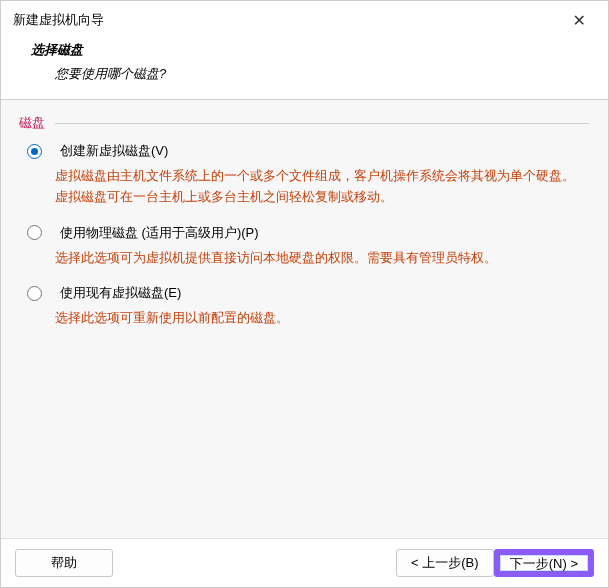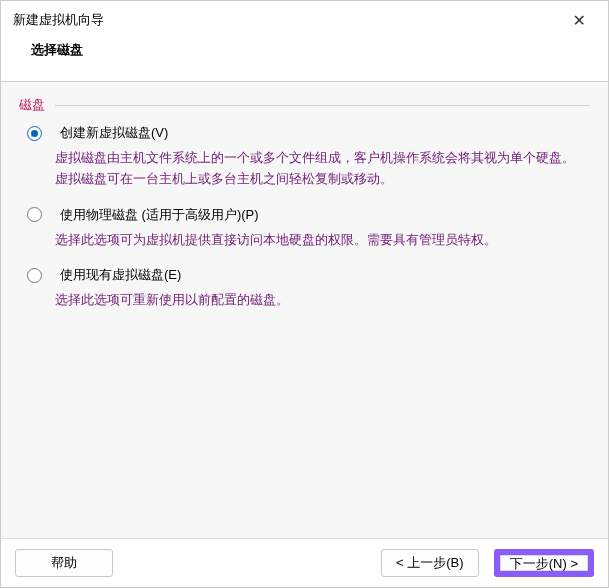--- a/index.html
+++ b/index.html
@@ -35,20 +35,21 @@
     }
     .close-btn {
       font-size: 16px;
       padding: 2px 10px;
       cursor: pointer;
       color: #333;
       font-family: Arial, sans-serif;
     }
     .header-section {
       padding: 6px 24px 16px 24px;
+      font-style: italic;
     }
     .header-title {
       font-weight: bold;
       font-size: 13px;
       margin-left: 6px;
       margin-bottom: 6px;
     }
     .header-subtitle {
       font-size: 13px;
       margin-left: 30px;
@@ -116,27 +117,27 @@
       border-radius: 50%;
       background: #0067c0;
     }
     .option-label {
       font-size: 13px;
     }
     .option-desc {
       font-size: 13px;
       margin-left: 28px;
       line-height: 1.6;
-      color: #701a75;
+      color: #c2410c;
     }
     .button-bar {
       display: flex;
       align-items: center;
       padding: 10px 14px;
-      gap: 15px;
+      gap: 0;
       border-top: 1px solid #e0e0e0;
       background: #ffffff;
     }
     .spacer {
       flex: 1;
     }
     .btn {
       min-width: 98px;
       height: 28px;
       border: 1px solid #c8c8c8;
@@ -156,20 +157,21 @@
 <body>
 
 <div class="window">
   <div class="titlebar">
     <div class="titlebar-title">新建虚拟机向导</div>
     <div class="close-btn">✕</div>
   </div>
 
   <div class="header-section">
     <div class="header-title">选择磁盘</div>
+    <div class="header-subtitle">您要使用哪个磁盘?</div>
   </div>
 
   <hr class="separator">
 
   <div class="content-area">
     <div class="fieldset">
       <span class="fieldset-label">磁盘</span>
       <div class="fieldset-line"></div>
 
       <div class="options">

